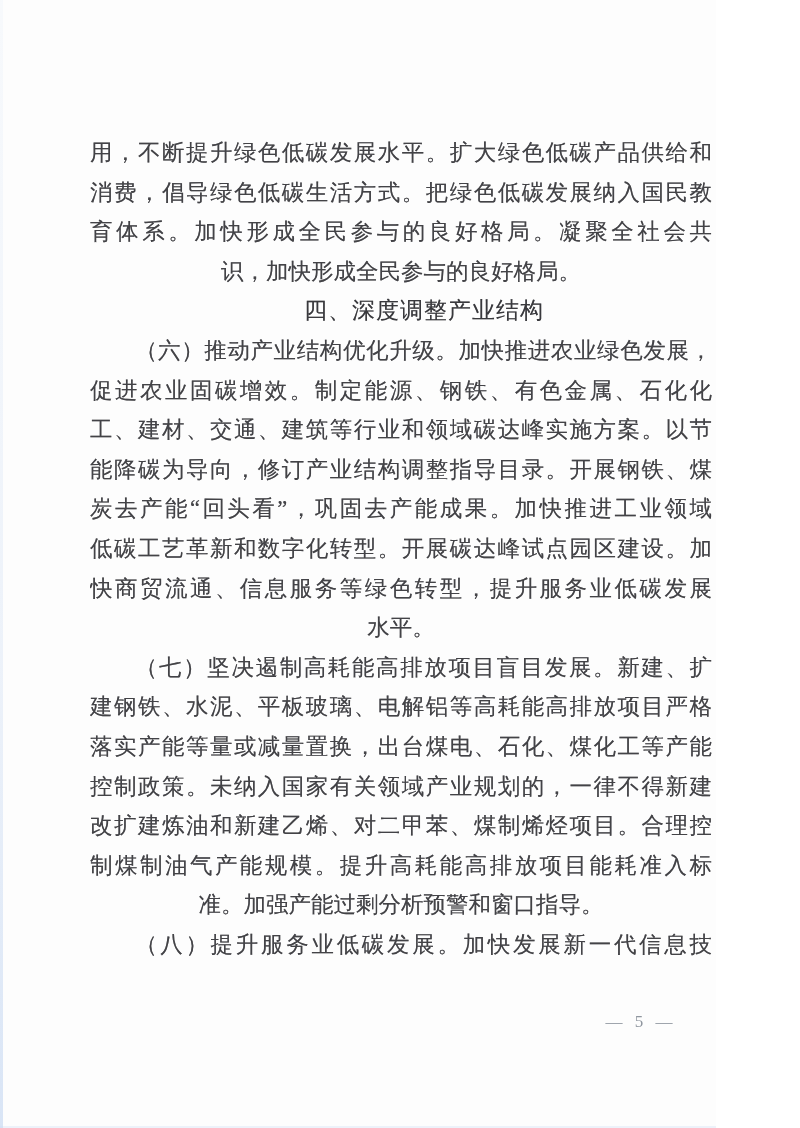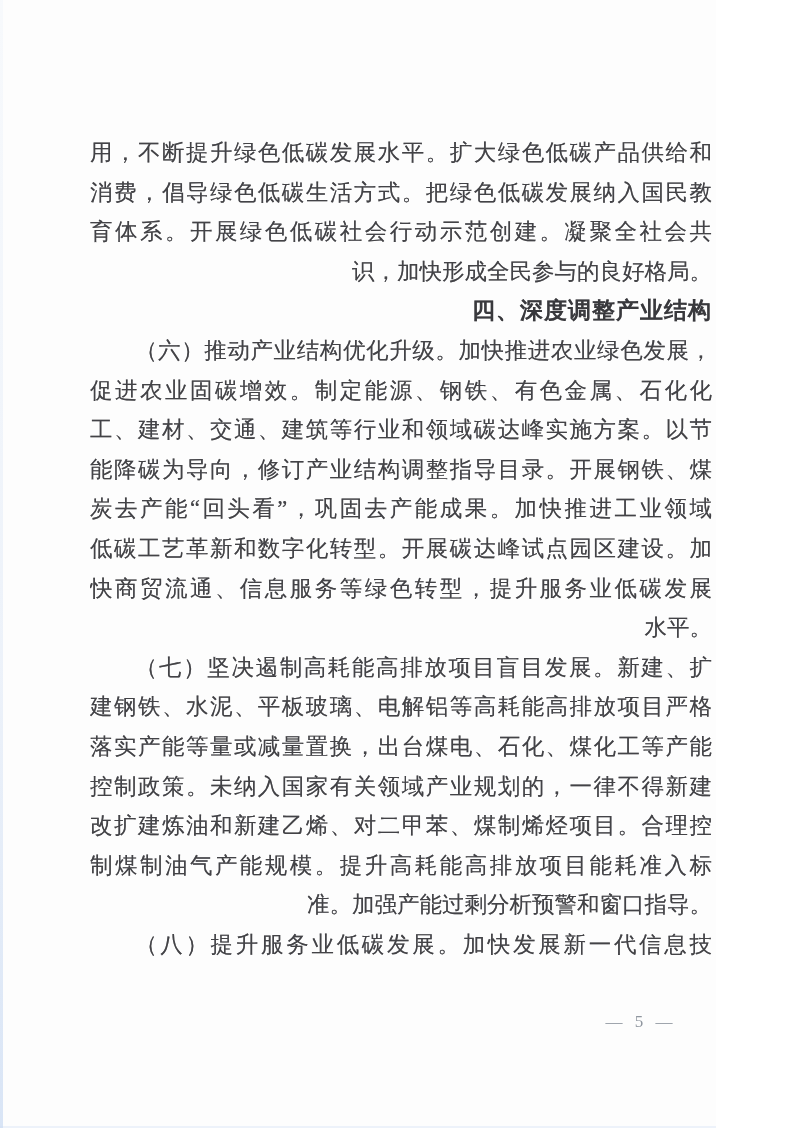--- a/index.html
+++ b/index.html
@@ -40,34 +40,34 @@
     width: 622px;
     font-size: 22.5px;
     line-height: 39.6px;
     color: #434347;
     text-shadow: 0 0 0.5px rgba(67,67,71,0.55);
   }
   .line {
     height: 39.6px;
     overflow: hidden;
     white-space: nowrap;
-    text-align: right;
+    text-align: center;
   }
   
   .line.fill {
     white-space: normal;
     text-align: justify;
     text-align-last: justify;
   }
   .line.indent {
     text-indent: 2em;
   }
   .line.heading {
     font-family: "Liberation Sans", "DejaVu Sans", sans-serif;
-    font-weight: bold;
+    font-weight: normal;
     color: #39393d;
     font-size: 23px;
     letter-spacing: 1px;
   }
   .page-number {
     position: absolute;
     top: 1008px;
     left: 560px;
     width: 162px;
     text-align: center;
@@ -81,21 +81,21 @@
 <body>
 
 <div class="page">
   <div class="edge-left"></div>
   <div class="edge-bottom"></div>
 
   <div class="textblock">
 
     <div class="line fill">用，不断提升绿色低碳发展水平。扩大绿色低碳产品供给和</div>
     <div class="line fill">消费，倡导绿色低碳生活方式。把绿色低碳发展纳入国民教</div>
-    <div class="line fill">育体系。开展绿色低碳社会行动示范创建。凝聚全社会共</div>
+    <div class="line fill">育体系。加快形成全民参与的良好格局。凝聚全社会共</div>
     <div class="line">识，加快形成全民参与的良好格局。</div>
 
     <div class="line heading indent">四、深度调整产业结构</div>
 
     <div class="line fill indent">（六）推动产业结构优化升级。加快推进农业绿色发展，</div>
     <div class="line fill">促进农业固碳增效。制定能源、钢铁、有色金属、石化化</div>
     <div class="line fill">工、建材、交通、建筑等行业和领域碳达峰实施方案。以节</div>
     <div class="line fill">能降碳为导向，修订产业结构调整指导目录。开展钢铁、煤</div>
     <div class="line fill">炭去产能“回头看”，巩固去产能成果。加快推进工业领域</div>
     <div class="line fill">低碳工艺革新和数字化转型。开展碳达峰试点园区建设。加</div>

